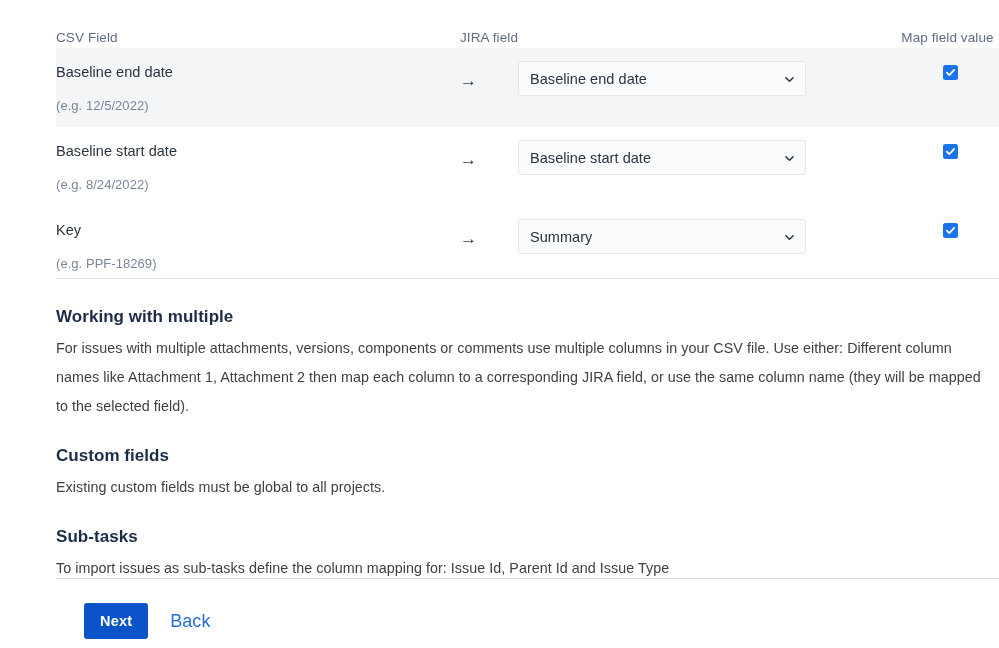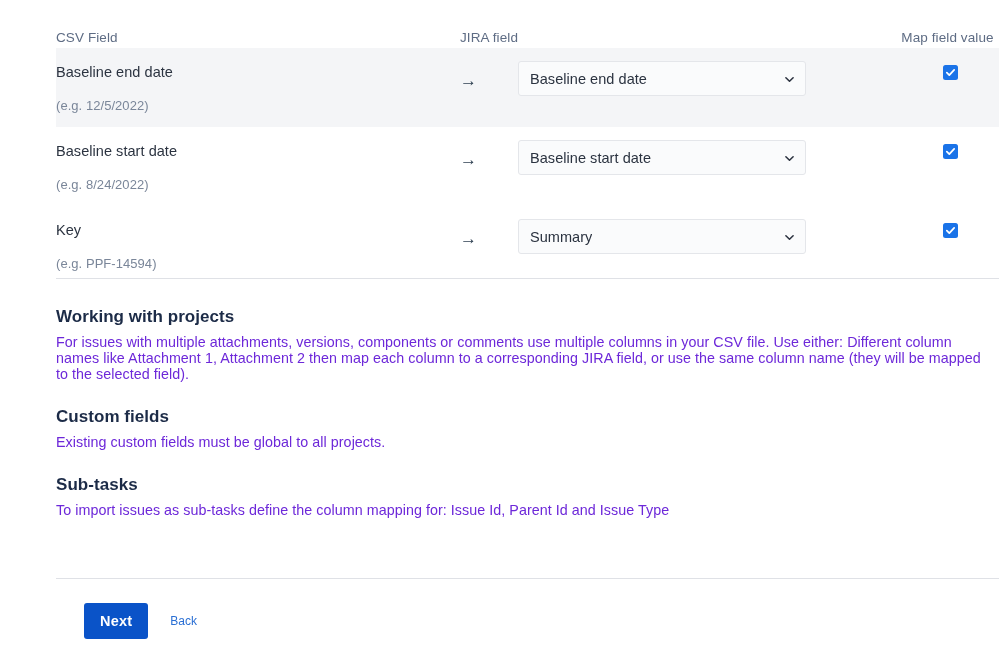--- a/index.html
+++ b/index.html
@@ -168,22 +168,22 @@
   .info-heading {
     font-size: 17px;
     font-weight: bold;
     color: #1c2b47;
     line-height: 22px;
     margin: 0;
     letter-spacing: .05px;
   }
   .info-body {
     font-size: 14.3px;
-    line-height: 16px;
-    color: #6d28d9;
+    line-height: 29px;
+    color: #404040;
     margin: 6px 0 0 0;
     max-width: 935px;
     letter-spacing: .05px;
   }
   .sec-gap { height: 24px; }
 
   
   .footer {
     position: absolute;
     left: 56px;
@@ -201,21 +201,21 @@
     border-radius: 3px;
     height: 36px;
     padding: 0 16px;
     cursor: pointer;
     font-family: "Liberation Sans", sans-serif;
     letter-spacing: .2px;
   }
   .btn-back {
     margin-left: 22px;
     color: #2a6fd4;
-    font-size: 12px;
+    font-size: 18px;
     text-decoration: none;
     cursor: pointer;
     letter-spacing: .05px;
   }
 </style>
 </head>
 <body>
 
 <div class="page">
 
@@ -283,21 +283,21 @@
           <svg width="11" height="11" viewBox="0 0 12 12">
               <path d="M2 6.2 L4.7 8.9 L10 3.2" fill="none" stroke="#ffffff" stroke-width="1.9" stroke-linecap="round" stroke-linejoin="round"></path>
             </svg>
         </span>
       </div>
     </div>
 
     <div class="map-row">
       <div class="cell-csv">
         <div class="csv-name">Key</div>
-        <div class="csv-example">(e.g. PPF-14594)</div>
+        <div class="csv-example">(e.g. PPF-18269)</div>
       </div>
       <div class="cell-arrow">
         <span class="arrow-glyph">→</span>
       </div>
       <div class="cell-jira">
         <div class="select-box">
           <span class="select-value">Summary</span>
           <span class="chevron">
             <svg width="9" height="9" viewBox="0 0 10 10">
                 <path d="M1 3 L5 7 L9 3" fill="none" stroke="#2c3340" stroke-width="1.7" stroke-linecap="round" stroke-linejoin="round"></path>
@@ -313,21 +313,21 @@
         </span>
       </div>
     </div>
 
   </div>
 
   <div class="divider" id="divider-top"></div>
 
   <div class="info">
 
-    <h3 class="info-heading">Working with projects</h3>
+    <h3 class="info-heading">Working with multiple</h3>
     <p class="info-body">For issues with multiple attachments, versions, components or comments use multiple columns in your CSV file. Use either: Different column names like Attachment 1, Attachment 2 then map each column to a corresponding JIRA field, or use the same column name (they will be mapped to the selected field).</p>
 
     <div class="sec-gap"></div>
 
     <h3 class="info-heading">Custom fields</h3>
     <p class="info-body">Existing custom fields must be global to all projects.</p>
 
     <div class="sec-gap"></div>
 
     <h3 class="info-heading">Sub-tasks</h3>

